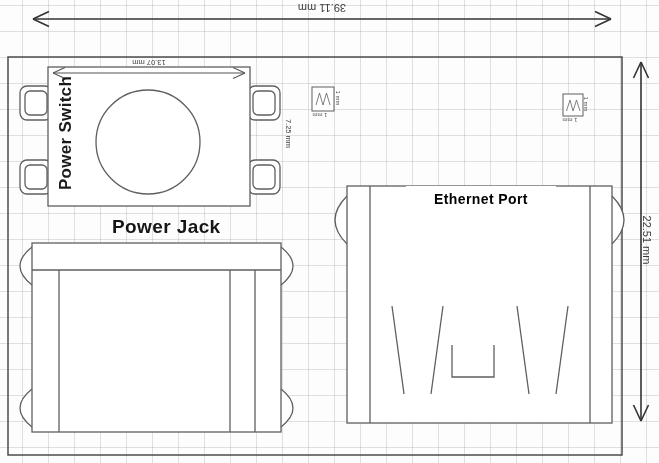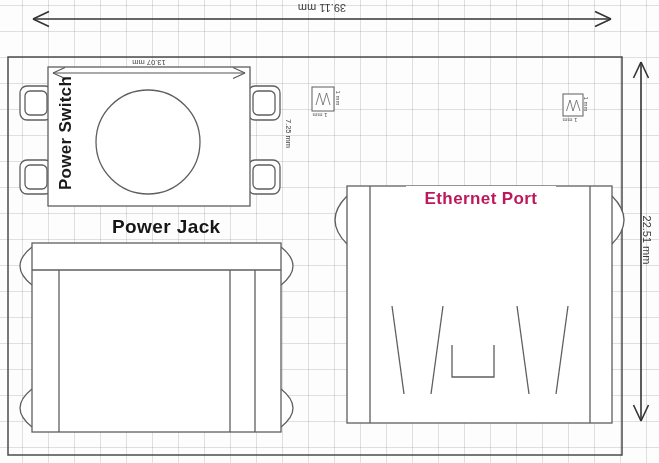--- a/index.html
+++ b/index.html
@@ -47,21 +47,21 @@
     left: 265px; top: 129px; width: 46px; text-align: center;
     font-size: 7.5px; color: #444;
     transform: rotate(90deg);
   }
   #lbl-power-jack {
     left: 112px; top: 216px;
     font-size: 19px; font-weight: 600; color: #161616; letter-spacing: 0.4px;
   }
   #lbl-ethernet {
     left: 406px; top: 186px; width: 150px; height: 26px; line-height: 26px;
-    text-align: center; font-size: 17px; font-weight: 600; color: #be185d;
+    text-align: center; font-size: 14px; font-weight: 600; color: #000000;
     letter-spacing: 0.4px; background: #ffffff;
   }
   .tiny { font-size: 6px; color: #555; }
   #pad1-h { left: 323px; top: 95px;  width: 30px; text-align: center; transform: rotate(90deg); }
   #pad1-w { left: 303px; top: 112px; width: 34px; text-align: center; transform: rotate(180deg); }
   #pad2-h { left: 571px; top: 101px; width: 30px; text-align: center; transform: rotate(90deg); }
   #pad2-w { left: 553px; top: 117px; width: 34px; text-align: center; transform: rotate(180deg); }
 </style>
 </head>
 <body>

